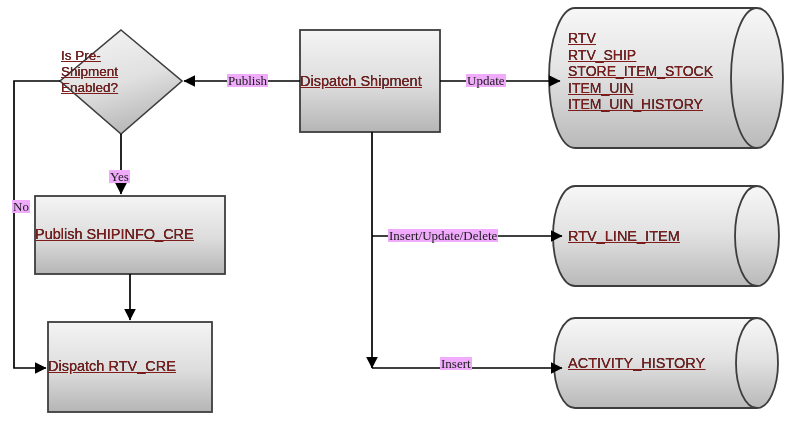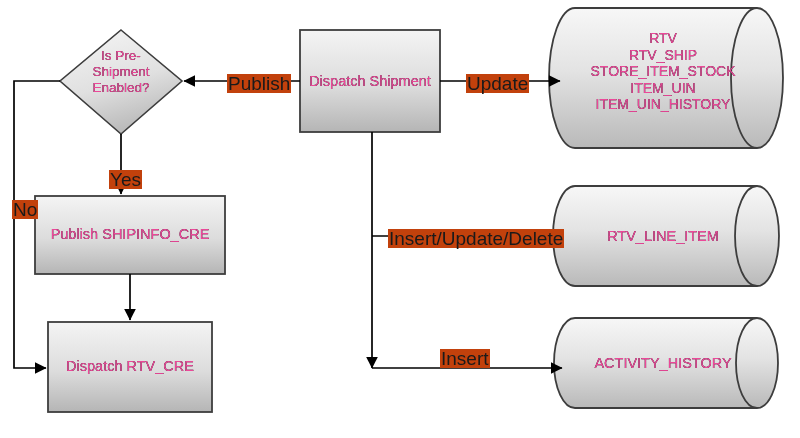--- a/index.html
+++ b/index.html
@@ -21,34 +21,34 @@
   }
   #flow-svg {
     position: absolute;
     left: 0;
     top: 0;
     width: 800px;
     height: 438px;
   }
   .node-label {
     position: absolute;
-    text-align: center;
-    color: #ec4899;
+    color: #7f1d1d;
     font-family: "Liberation Sans", sans-serif;
     line-height: 1.18;
     white-space: pre-line;
     pointer-events: none;
     text-shadow: 0 0 0 #000;
+    text-decoration: underline;
   }
   .edge-label {
     position: absolute;
     color: #1a1a1a;
-    font-family: Liberation Sans, sans-serif;
-    font-size: 19px;
-    background: #c2410c;
+    font-family: Liberation Serif, serif;
+    font-size: 13px;
+    background: #f0abfc;
     padding: 0 1px;
     white-space: nowrap;
     line-height: 1;
   }
   .lbl-diamond { font-size: 13.5px; }
   .lbl-process { font-size: 14.5px; }
   .lbl-db-multi { font-size: 14px; }
   .lbl-db-single { font-size: 14.5px; }
 </style>
 </head>
@@ -145,15 +145,15 @@
   <div class="edge-label" style="left:227px; top:74px;">Publish</div>
 
   <div class="edge-label" style="left:109px; top:150px;margin-top:20px;">Yes</div>
 
   <div class="edge-label" style="left:12px; top:200px;">No</div>
 
   <div class="edge-label" style="left:466px; top:74px;">Update</div>
 
   <div class="edge-label" style="left:388px; top:229px;">Insert/Update/Delete</div>
 
-  <div class="edge-label" style="left:440px; top:349px;">Insert</div>
+  <div class="edge-label" style="left:440px; top:357px;">Insert</div>
 
 </div>
 
 </body></html>

